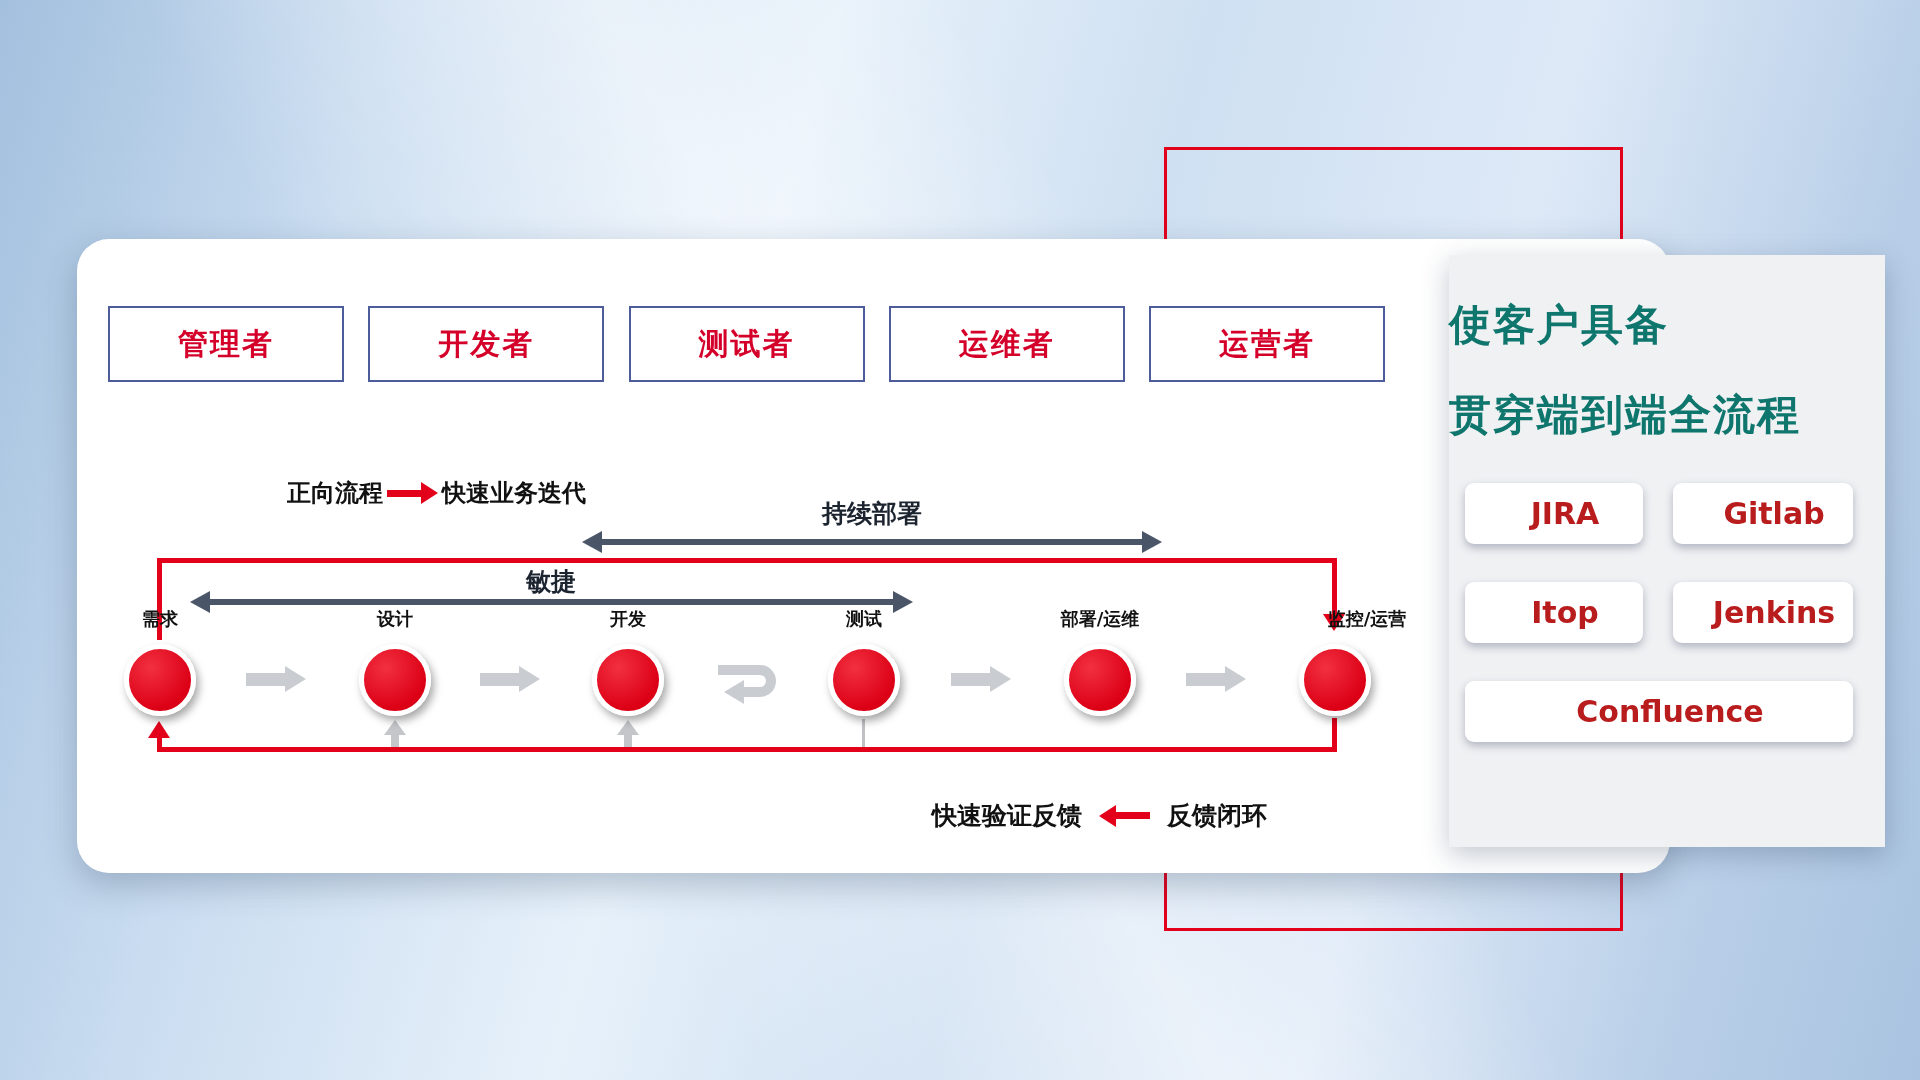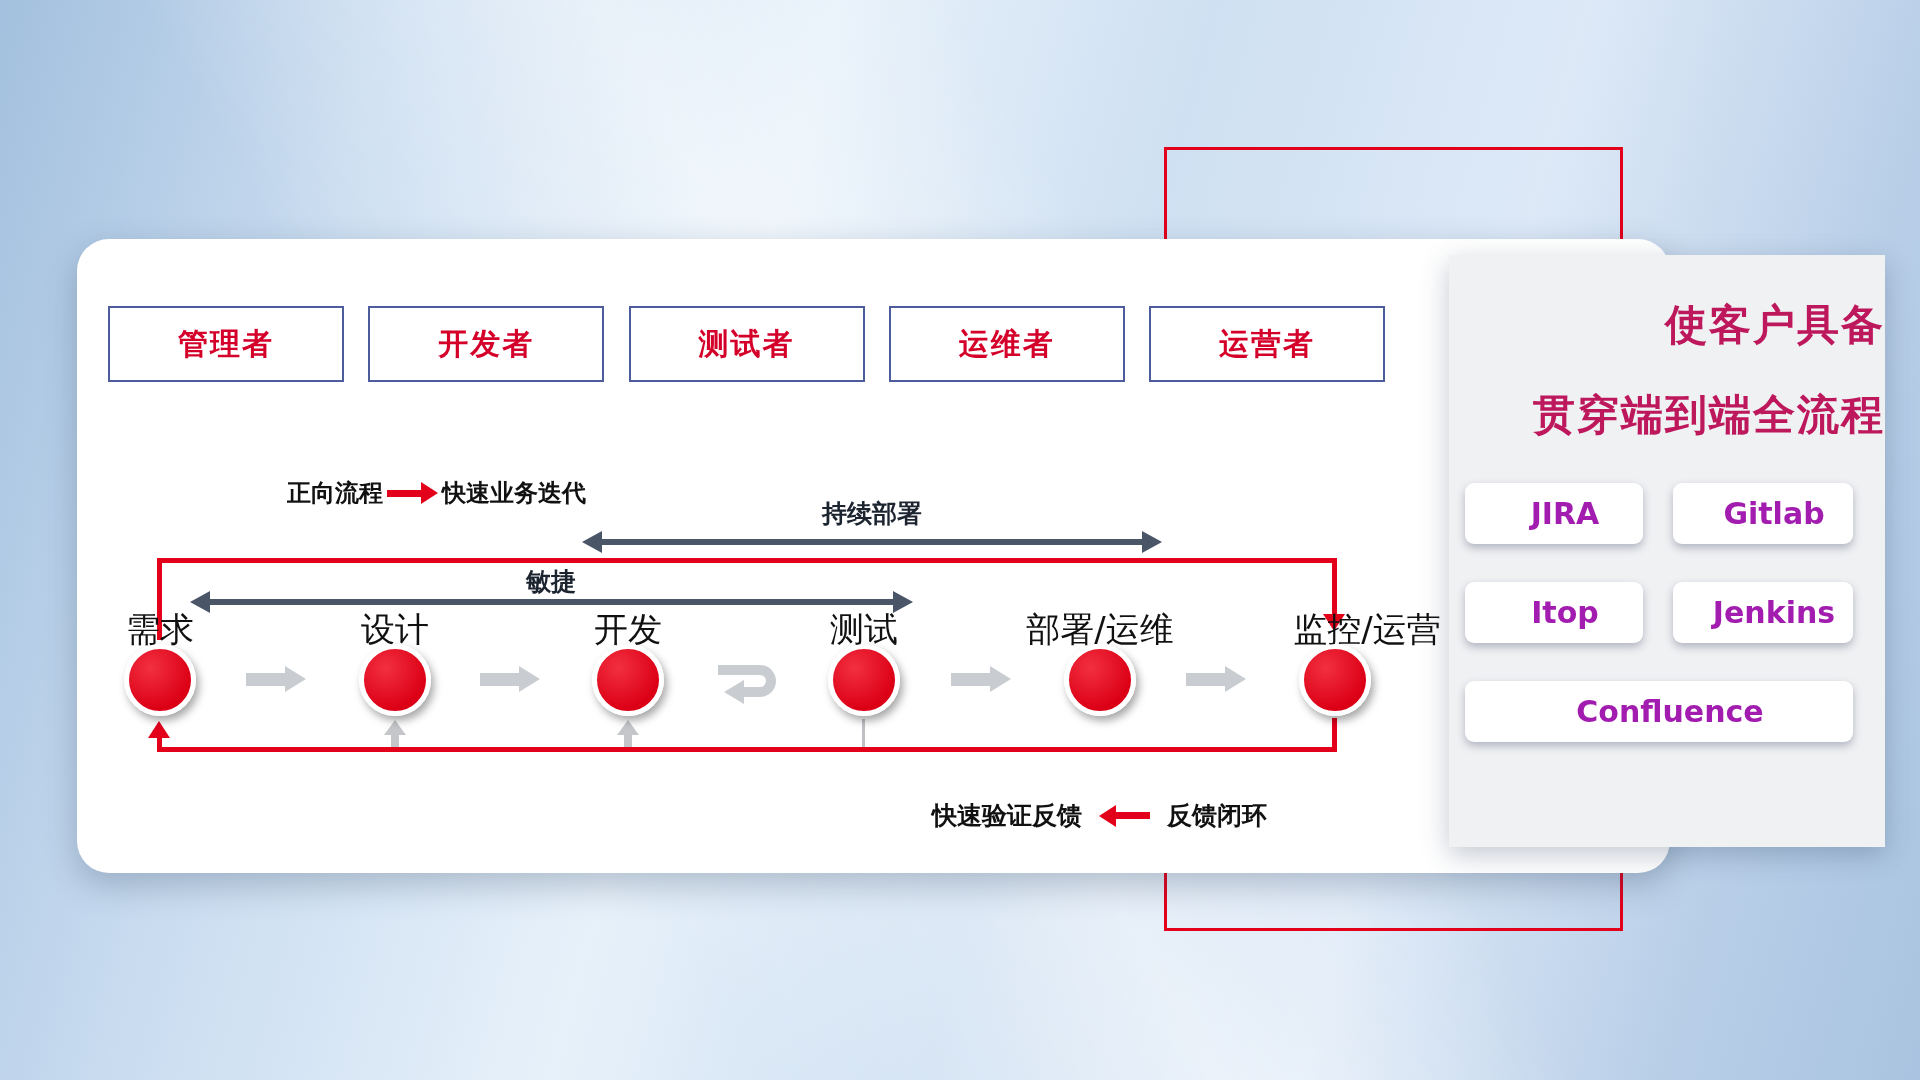--- a/index.html
+++ b/index.html
@@ -113,49 +113,49 @@
   
   .stage-node {
     position: absolute; width: 72px; height: 72px; border-radius: 50%;
     background: radial-gradient(circle at 35% 30%, #f23040, #dc0016 70%);
     border: 5px solid #ffffff;
     box-shadow: 3px 5px 9px rgba(0,0,0,0.35);
     transform: translate(-50%, -50%); top: 441px; z-index: 3;
   }
   .stage-label {
     position: absolute; transform: translateX(-50%); top: 368px;
-    font-size: 34px; font-weight: 400; color: #111; white-space: nowrap; z-index: 3;
+    font-size: 18px; font-weight: 700; color: #111; white-space: nowrap; z-index: 3;
   }
 
   
   .flow-arrow { position: absolute; width: 40px; height: 13px; background: #c9cdd1; top: 434px; z-index: 2; }
   .flow-arrow::after {
     content: ''; position: absolute; right: -20px; top: -7px;
     border-left: 21px solid #c9cdd1; border-top: 13.5px solid transparent; border-bottom: 13.5px solid transparent;
   }
   .loop-icon { position: absolute; left: 631px; top: 413px; z-index: 2; }
 
   
   .capability-panel {
     position: absolute; left: 1449px; top: 255px; width: 436px; height: 592px;
     background: #f0f1f3;
     box-shadow: 0 8px 26px rgba(40,60,90,0.28);
     z-index: 3;
   }
   .panel-title {
-    position: absolute; width: 100%; text-align: right;
-    font-weight: bold; color: #be185d; letter-spacing: 2px;
+    position: absolute; width: 100%; text-align: left;
+    font-weight: bold; color: #0f766e; letter-spacing: 2px;
   }
   .panel-title.line1 { top: 42px; font-size: 42px; }
   .panel-title.line2 { top: 132px; font-size: 42px; }
   .tool-chip {
     position: absolute; height: 61px; background: #ffffff; border-radius: 9px;
     box-shadow: 0 4px 9px rgba(60,70,100,0.35);
     display: flex; align-items: center; justify-content: center;
-    font-size: 30px; font-weight: bold; color: #a21caf; padding-left: 22px;
+    font-size: 30px; font-weight: bold; color: #b91c1c; padding-left: 22px;
   }
   .chip-jira       { left: 16px;  top: 228px; width: 178px; }
   .chip-gitlab     { left: 224px; top: 228px; width: 180px; }
   .chip-itop       { left: 16px;  top: 327px; width: 178px; }
   .chip-jenkins    { left: 224px; top: 327px; width: 180px; }
   .chip-confluence { left: 16px;  top: 426px; width: 388px; }
 </style>
 </head>
 <body>
 

